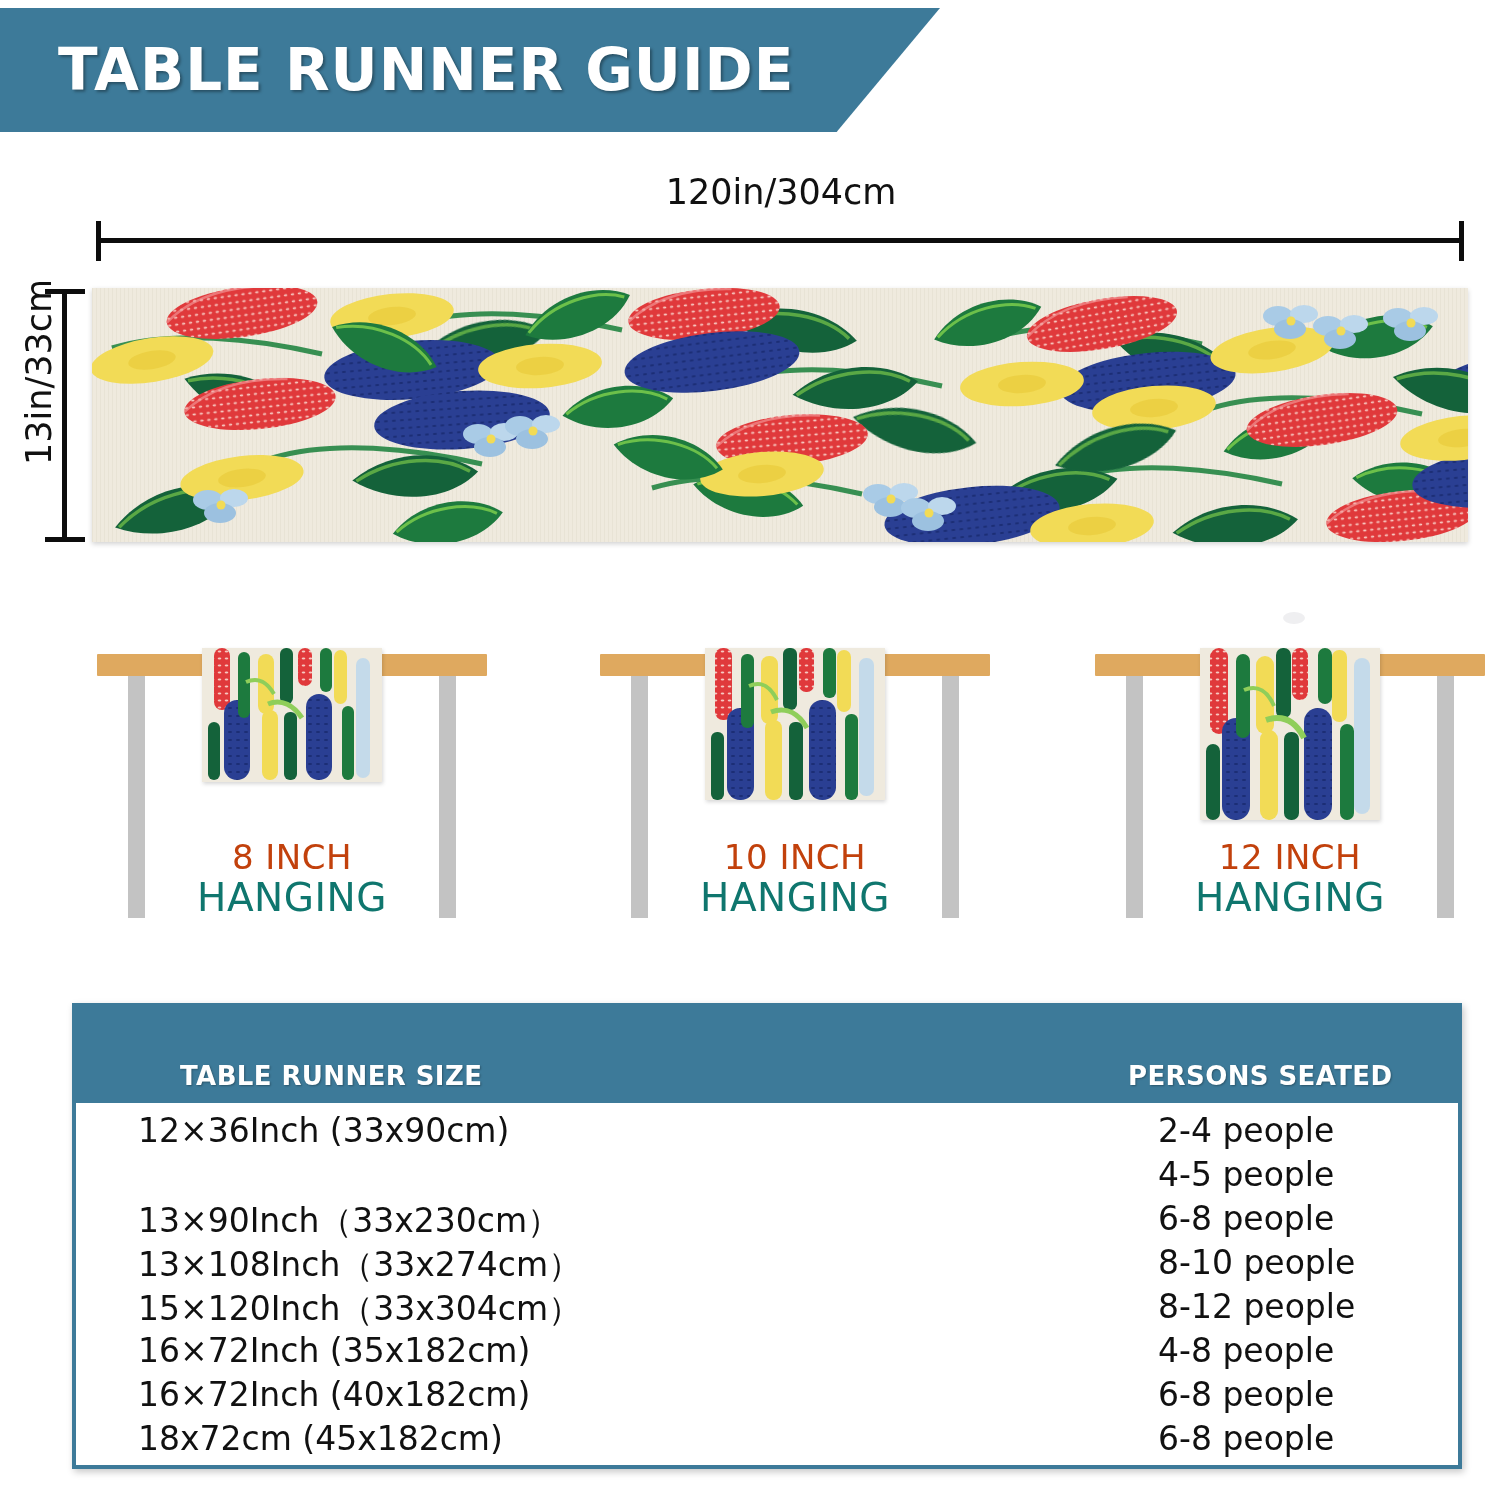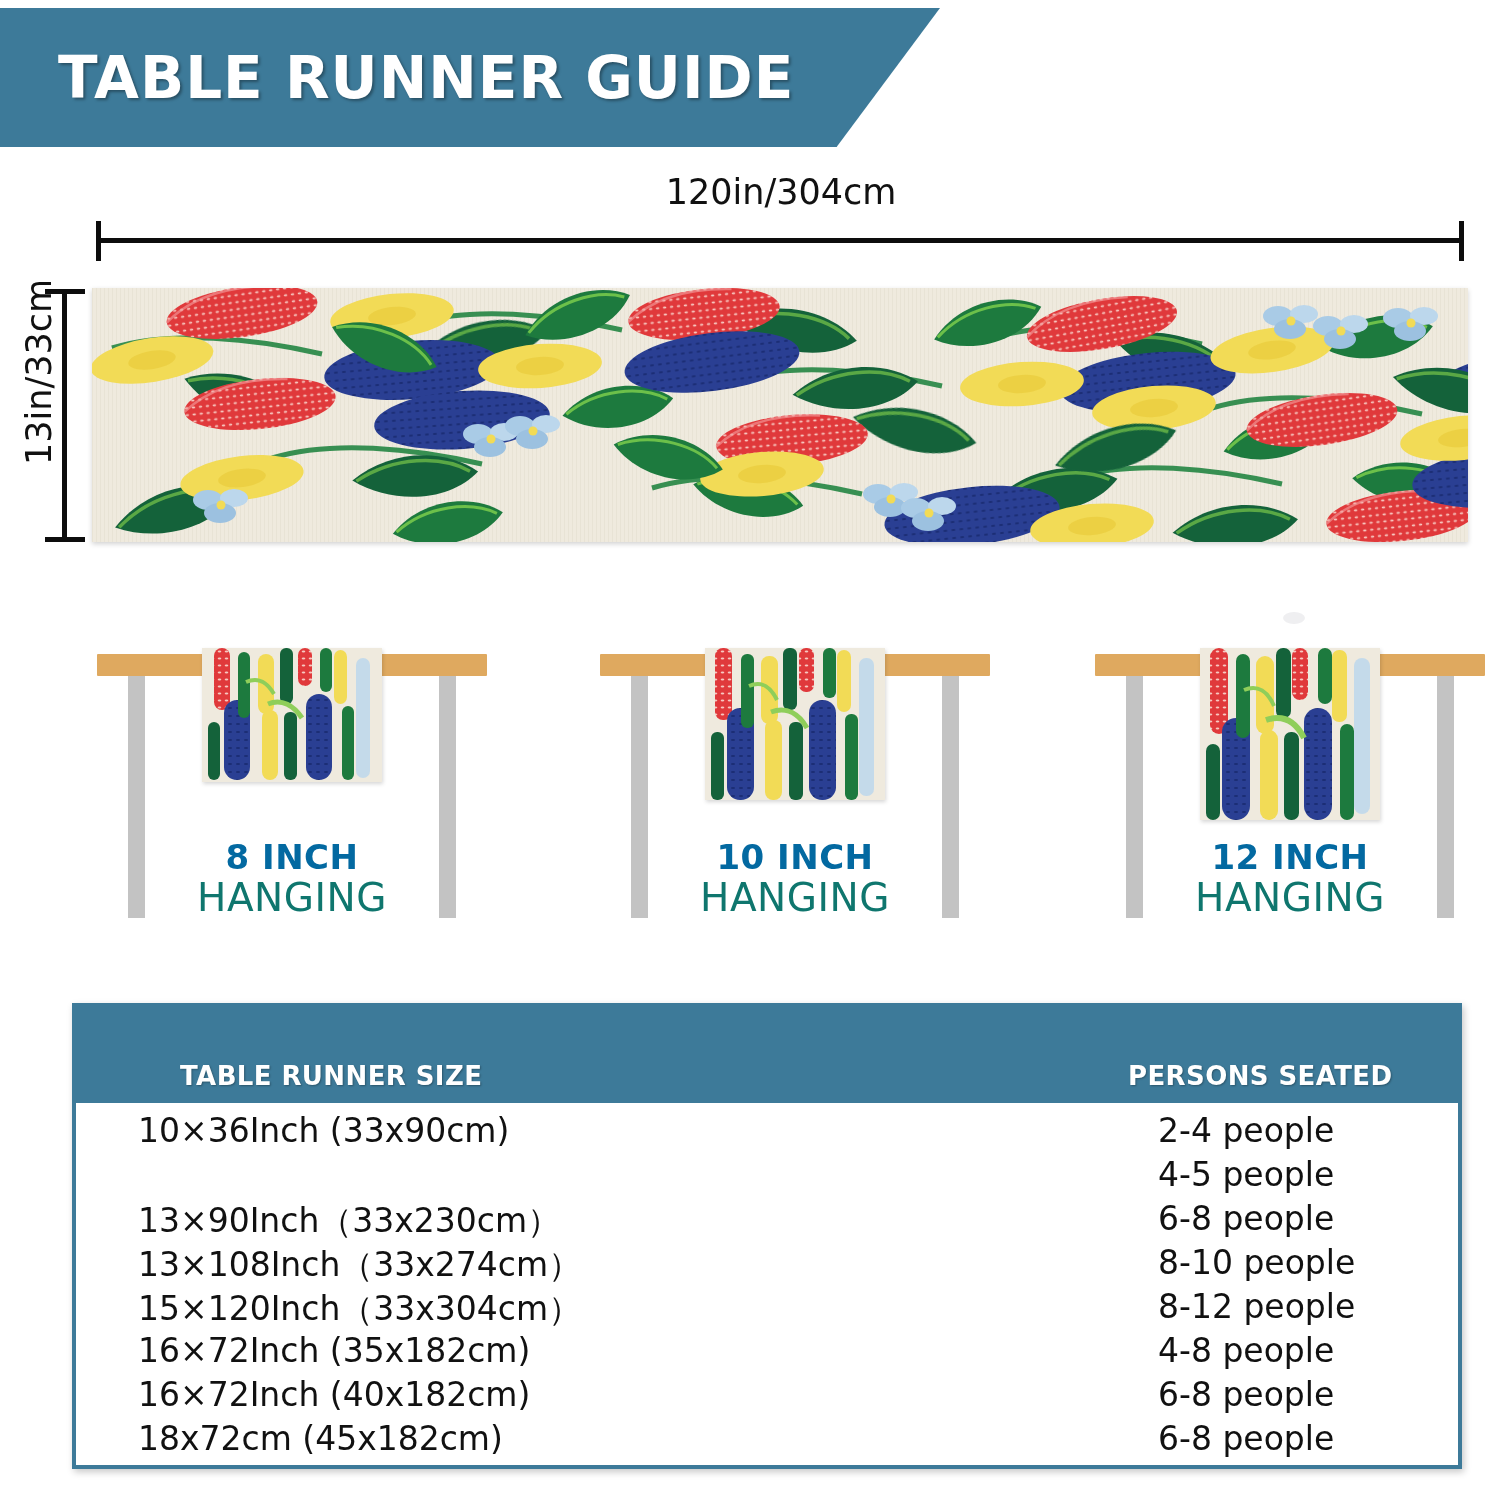--- a/index.html
+++ b/index.html
@@ -14,21 +14,21 @@
     position: relative;
     overflow: hidden;
   }
 
   
   .banner-wrap {
     position: absolute;
     left: 0;
     top: 8px;
     width: 940px;
-    height: 139px;
+    height: 124px;
   }
   .banner {
     position: absolute;
     inset: 0;
     background: #3d7a99;
     -webkit-clip-path: polygon(0 0, 100% 0, 89% 100%, 0 100%);
     clip-path: polygon(0 0, 100% 0, 89% 100%, 0 100%);
     box-shadow: 0 3px 6px rgba(0,0,0,.28);
   }
   .banner-shadow {
@@ -183,22 +183,22 @@
 
   .caption {
     position: absolute;
     left: 0;
     width: 100%;
     text-align: center;
     z-index: 4;
   }
   .caption-in {
     font-size: 34px;
-    font-weight: bold;
-    color: #0369a1;
+    font-weight: normal;
+    color: #c2410c;
     letter-spacing: .5px;
     line-height: 1.12;
     font-family: "DejaVu Sans", "Liberation Sans", sans-serif;
   }
   .caption-hang {
     font-size: 39px;
     color: #0f766e;
     letter-spacing: .5px;
     line-height: 1.12;
     font-family: "DejaVu Sans", "Liberation Sans", sans-serif;
@@ -503,21 +503,21 @@
 
 </div>
 
 <div class="spec">
   <div class="spec-head">
     <div class="spec-head-cell c1">TABLE RUNNER SIZE</div>
     <div class="spec-head-cell c2">PERSONS SEATED</div>
   </div>
   <div class="spec-body">
     <div class="spec-row">
-      <div class="cell-size">10×36Inch (33x90cm)</div>
+      <div class="cell-size">12×36Inch (33x90cm)</div>
       <div class="cell-people">2-4 people</div>
     </div>
     <div class="spec-row">
       <div class="cell-people">4-5 people</div>
     </div>
     <div class="spec-row">
       <div class="cell-size">13×90Inch（33x230cm）</div>
       <div class="cell-people">6-8 people</div>
     </div>
     <div class="spec-row">

